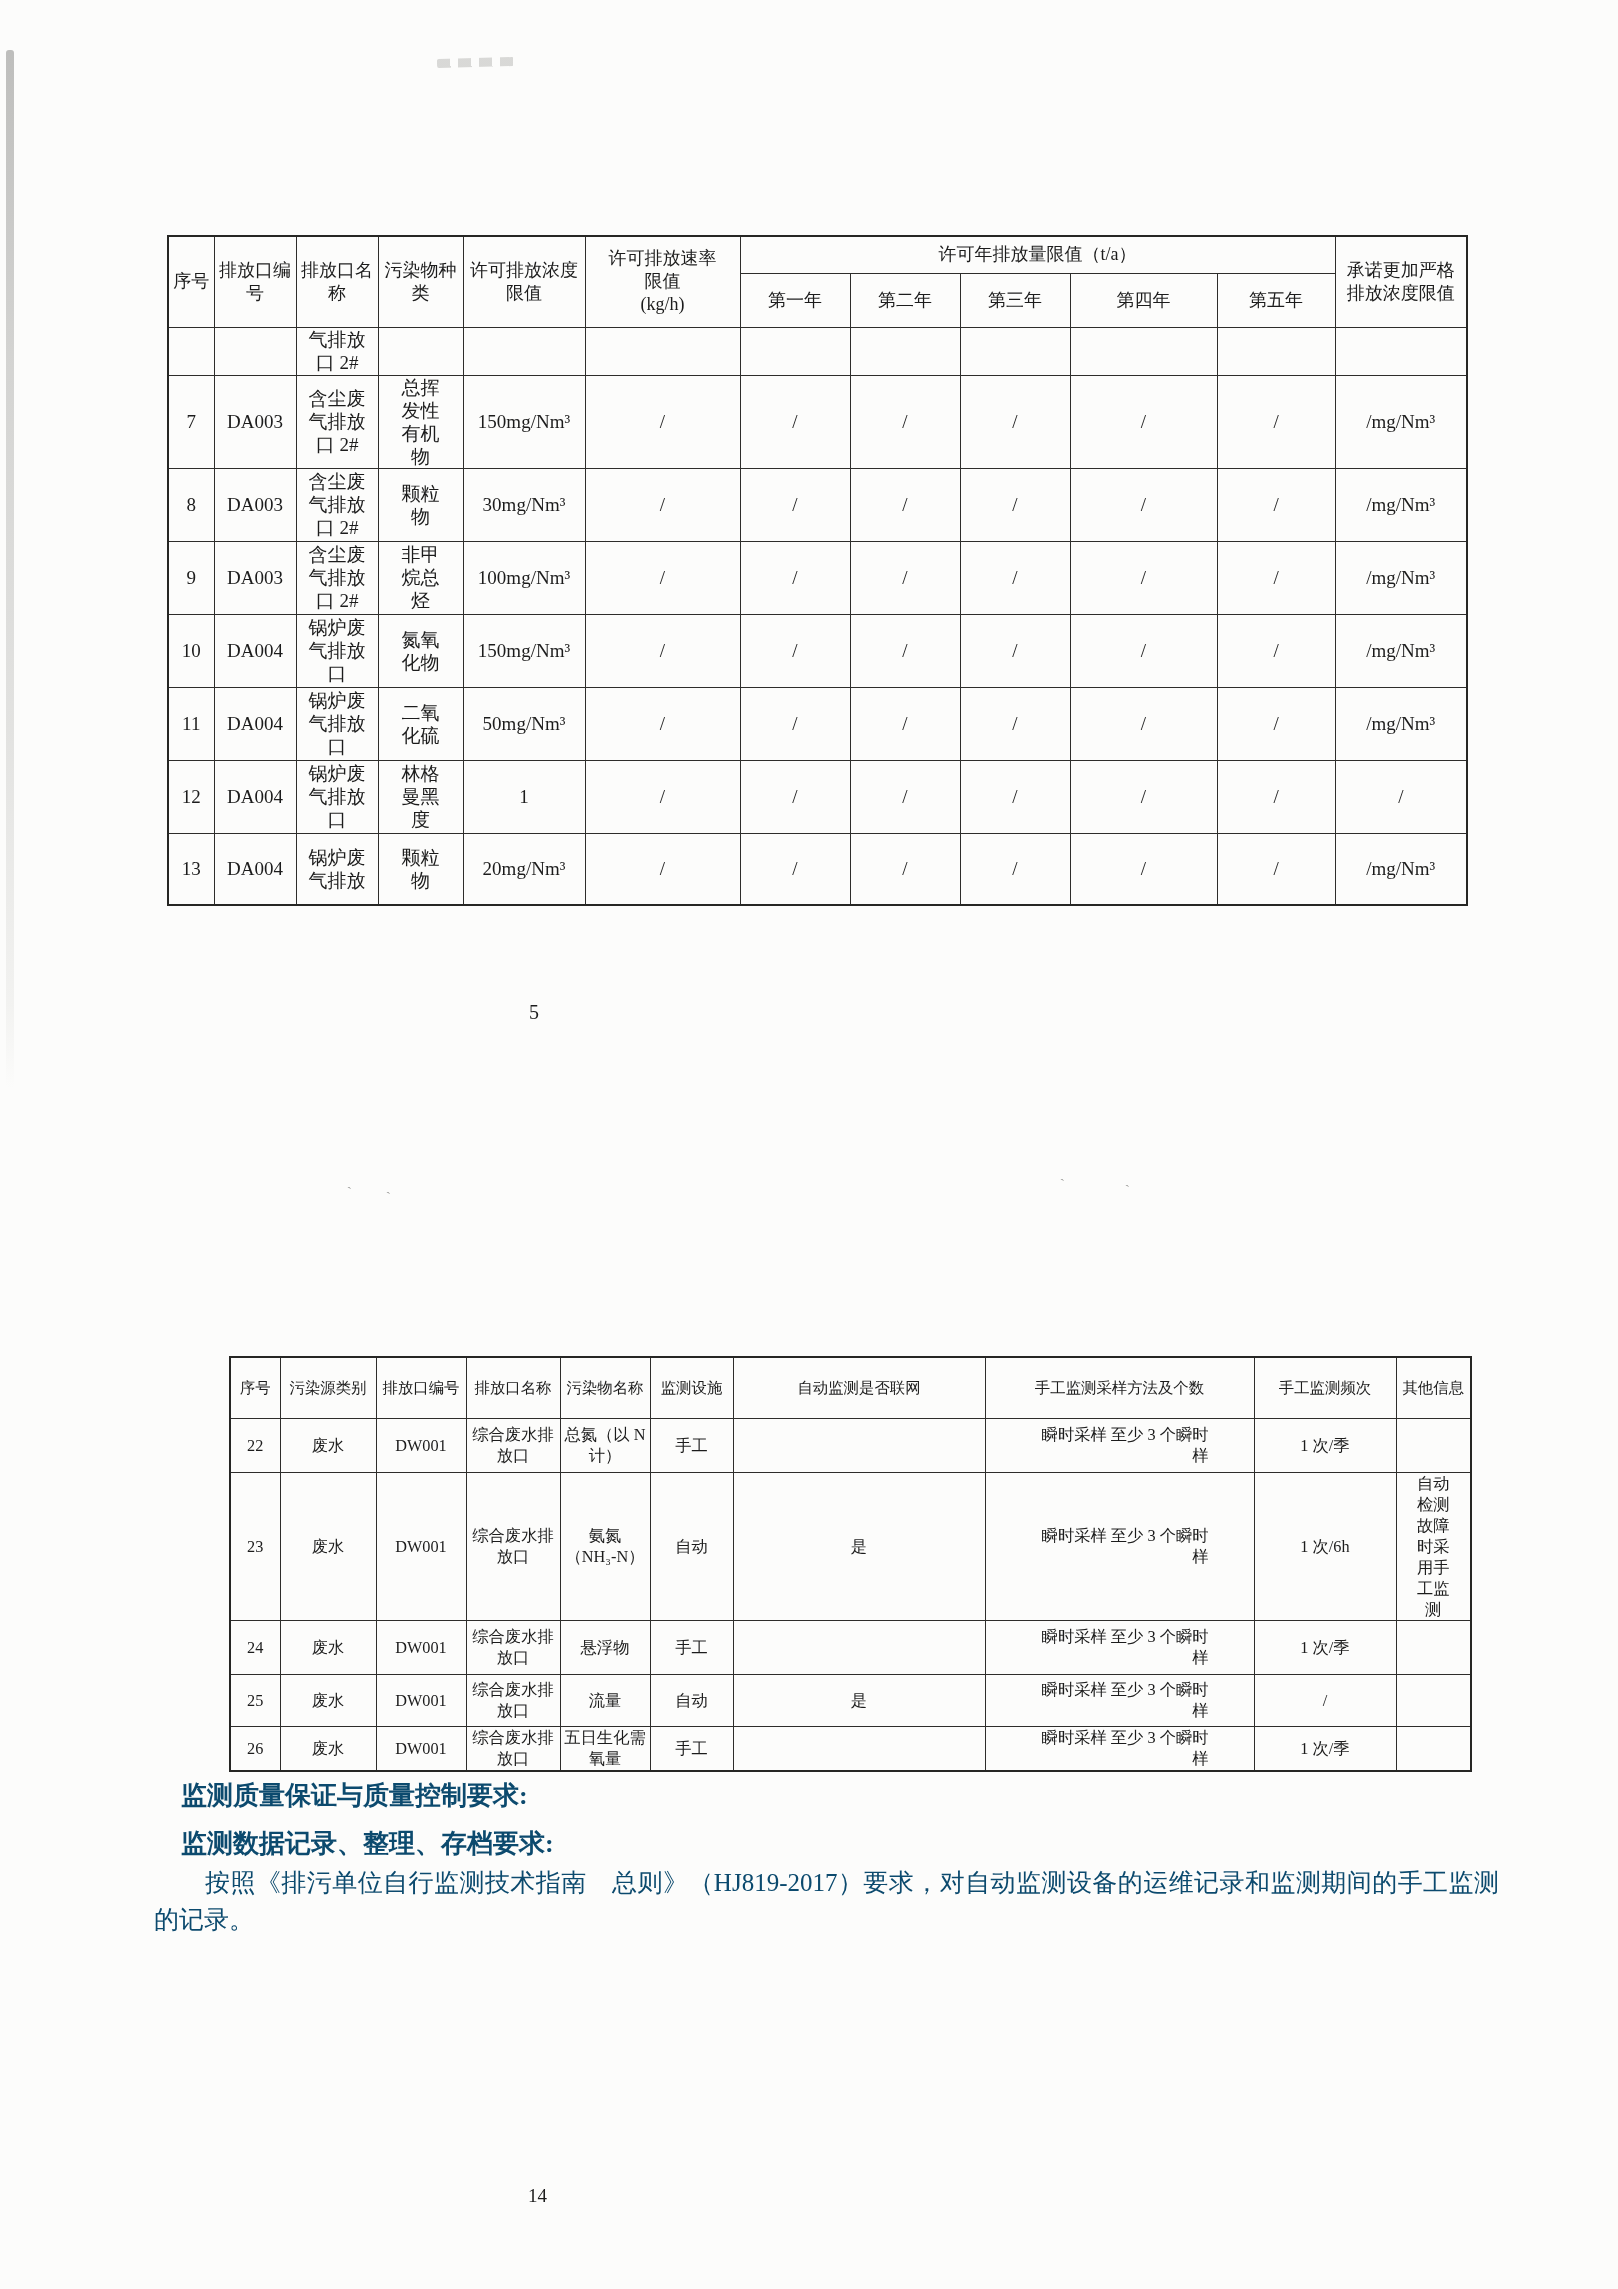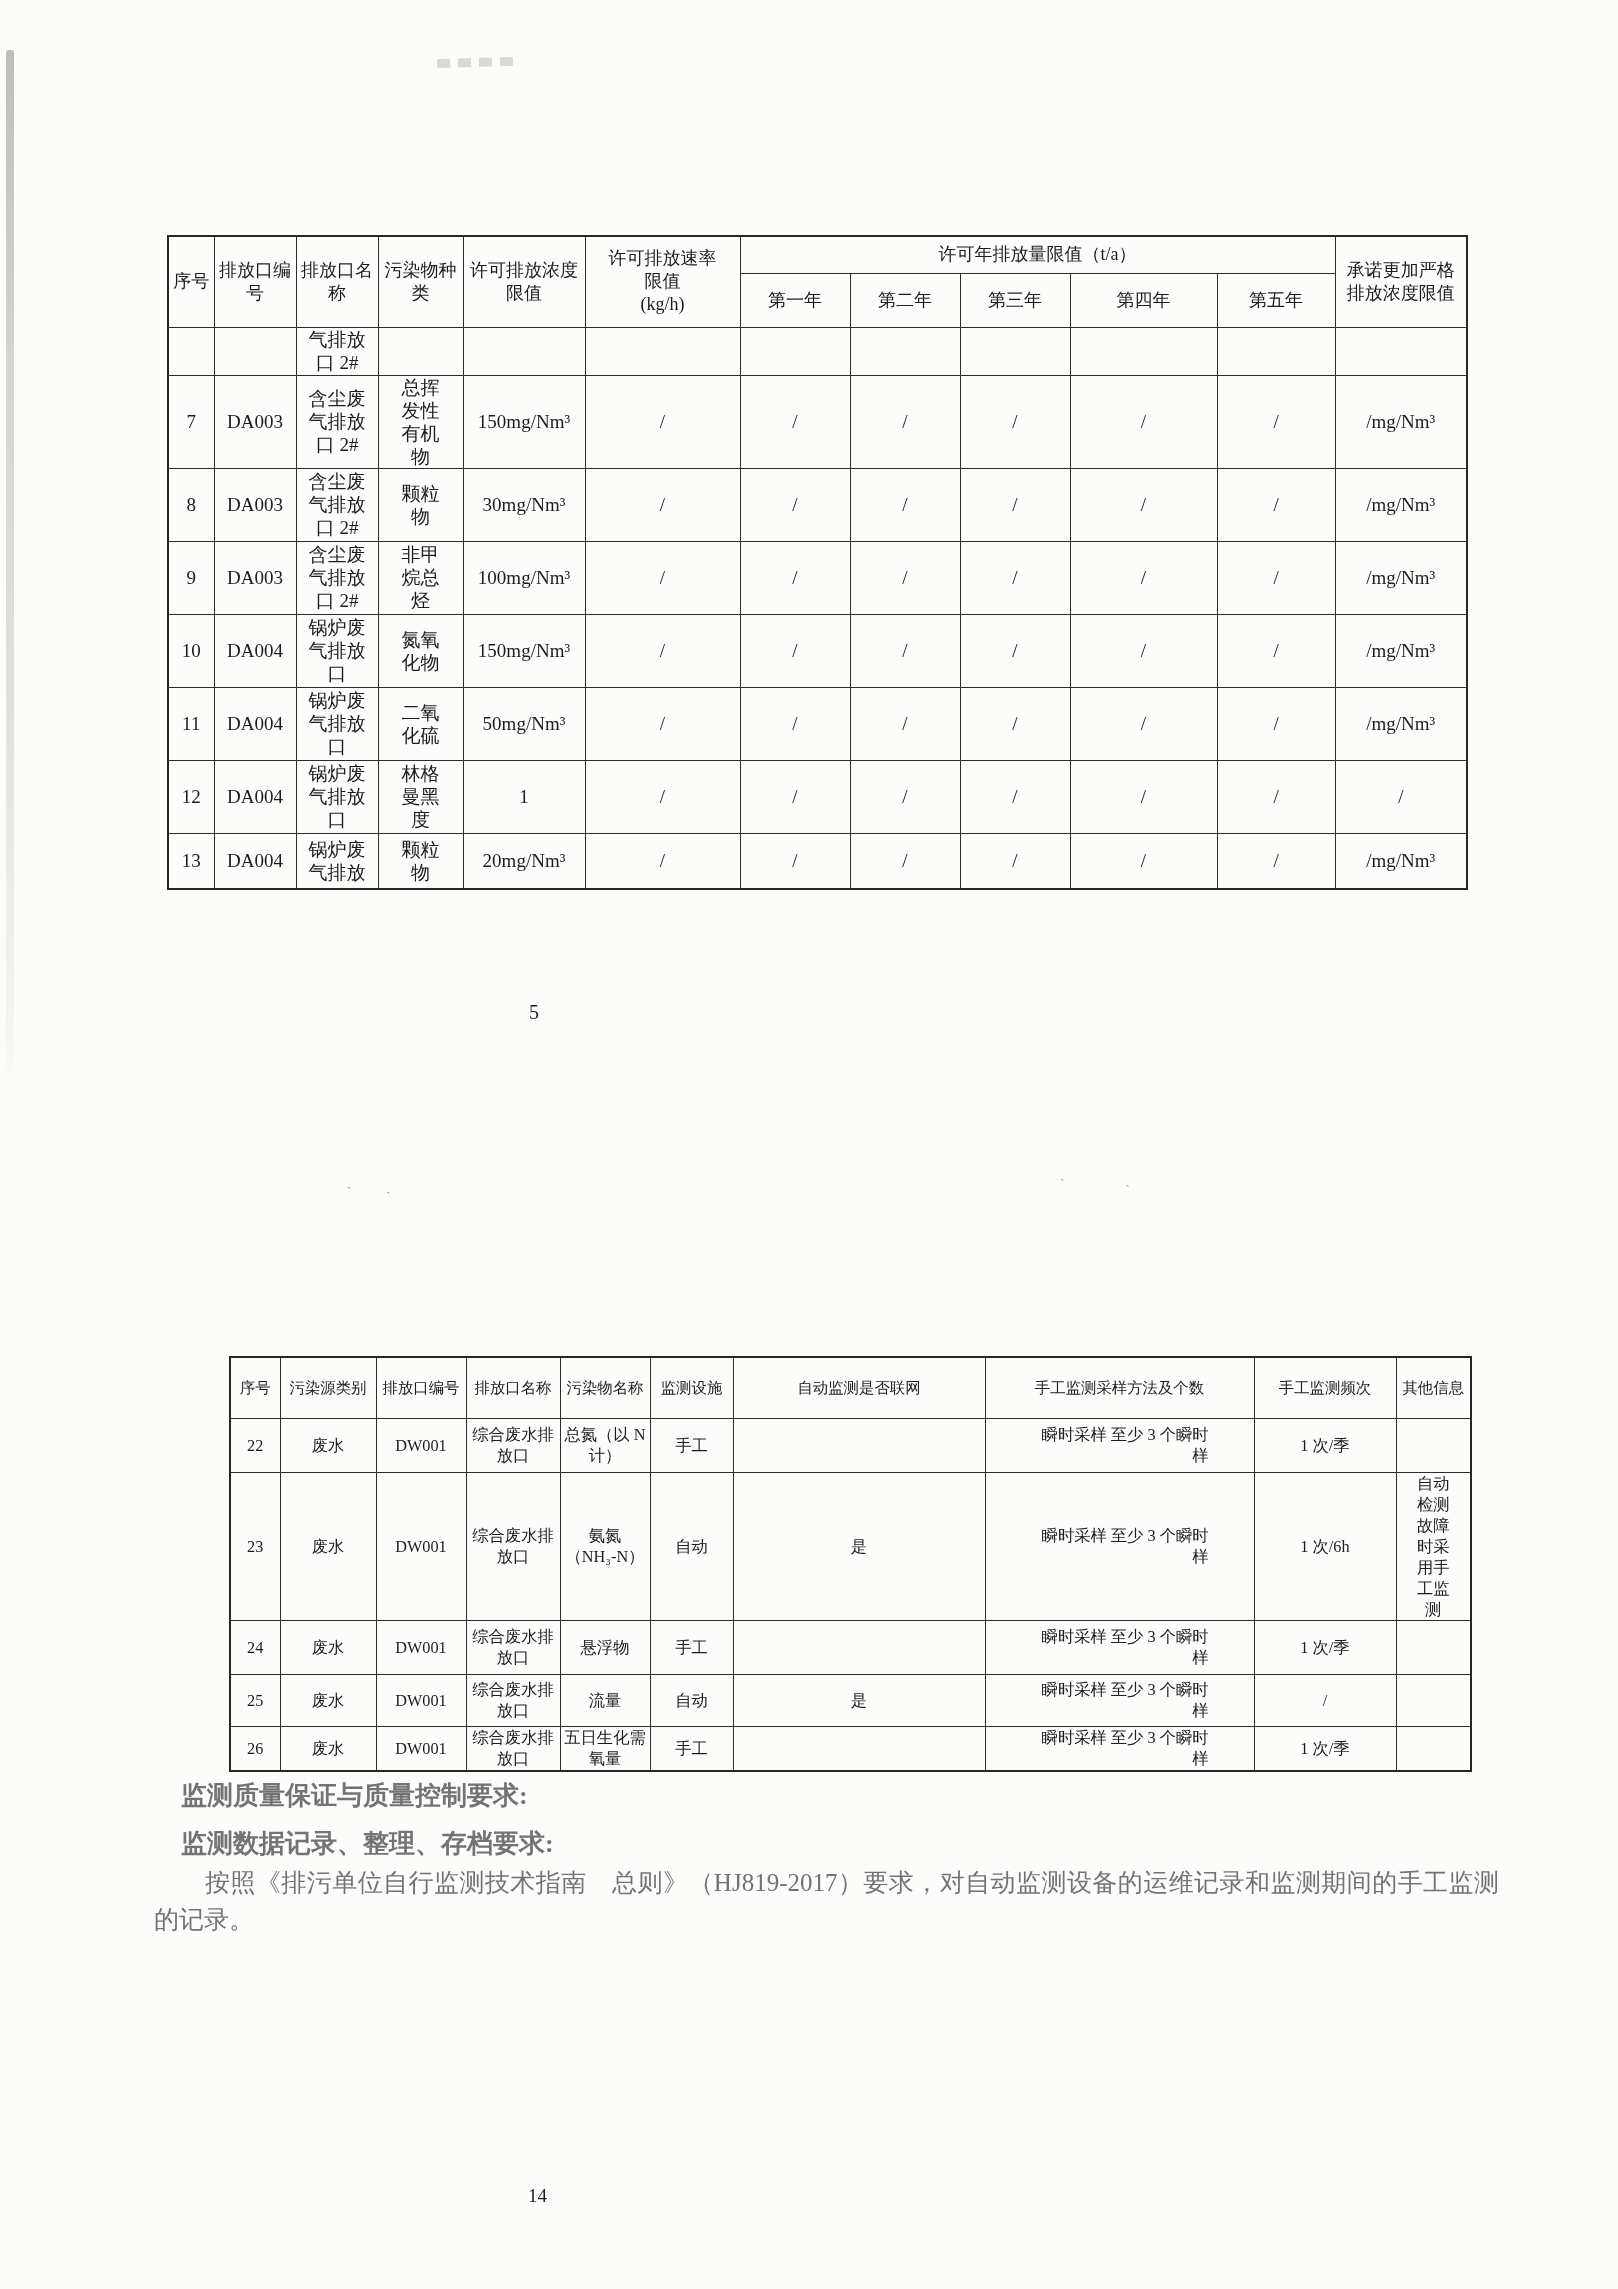--- a/index.html
+++ b/index.html
@@ -20,36 +20,36 @@
   table{border-collapse:collapse;table-layout:fixed;position:absolute;background:transparent;}
   td{border:1.9px solid #2e2d2b;text-align:center;vertical-align:middle;padding:0 3.8px;
      overflow-wrap:break-word;}
   
   #t1{left:167px;top:235px;width:1298px;font-size:19px;line-height:23px;border:2.9px solid #262624;}
   #t1 thead td{font-size:18px;}
   #t1 thead tr:first-child{height:37px;}
   #t1 thead tr:last-child{height:54px;}
   #t1 tbody tr{height:73px;}
   #t1 tbody tr:first-child{height:48px;}
-  #t1 tbody tr:last-child{height:56px;}
+  #t1 tbody tr:last-child{height:72px;}
   #t1 tbody td:nth-child(4){padding:0 20px;}
   #t1 .rate-cell{padding:0 17.3px;}
   
   #t2{left:229px;top:1356px;width:1241px;font-size:16.3px;line-height:21px;border:2.9px solid #262624;}
   #t2 thead td{font-size:15.4px;}
   #t2 thead tr{height:61px;}
   #t2 tbody tr{height:54px;}
   #t2 tbody tr:nth-child(2){height:119px;}
   #t2 tbody tr:nth-child(4){height:52px;margin-top:23px;}
   #t2 tbody tr:nth-child(5){height:52px;}
   #t2 tbody tr:last-child{height:45px;}
   #t2 tbody td:nth-child(8){padding:0 45px;text-align:right;}
   #t2 tbody td:nth-child(10){padding:0 17px;}
   
-  .notes{position:absolute;left:154px;top:1777px;width:1345px;font-size:25px;color:#737373;}
+  .notes{position:absolute;left:154px;top:1777px;width:1345px;font-size:25px;color:#0c4a6e;}
   .notes .nh{font-weight:bold;font-size:26px;margin:0;text-indent:27px;line-height:38px;}
   .notes .np{margin:1.9px 0 7.7px;line-height:37px;text-indent:51px;text-align:justify;}
   .notes .nh2{margin-top:9.6px;}
   .pnum-mid{position:absolute;left:529px;top:1001px;font-size:20px;}
   .pnum-bottom{position:absolute;left:528px;top:2185px;font-size:19px;}
 </style>
 </head>
 <body>
 
 <div class="page">

